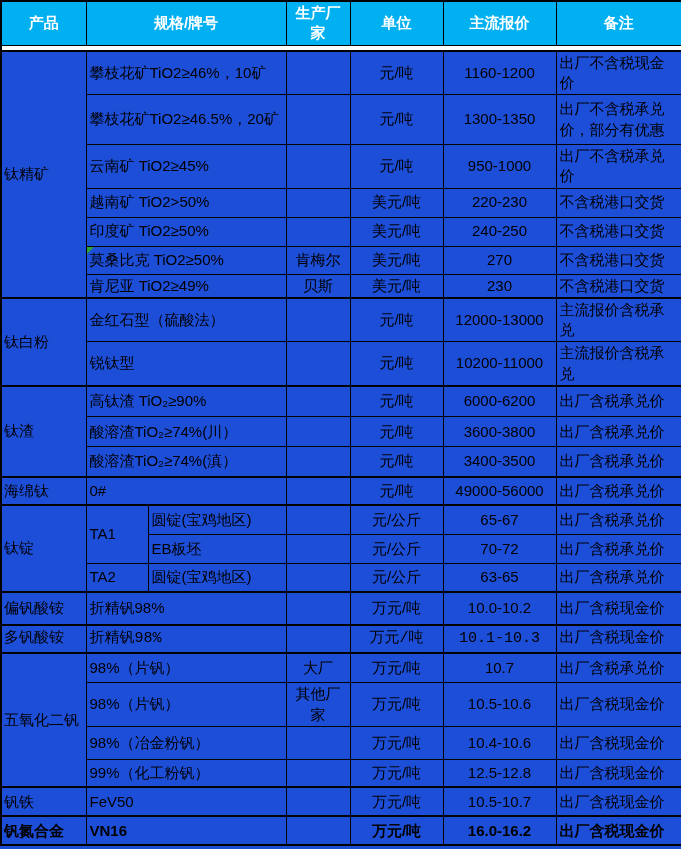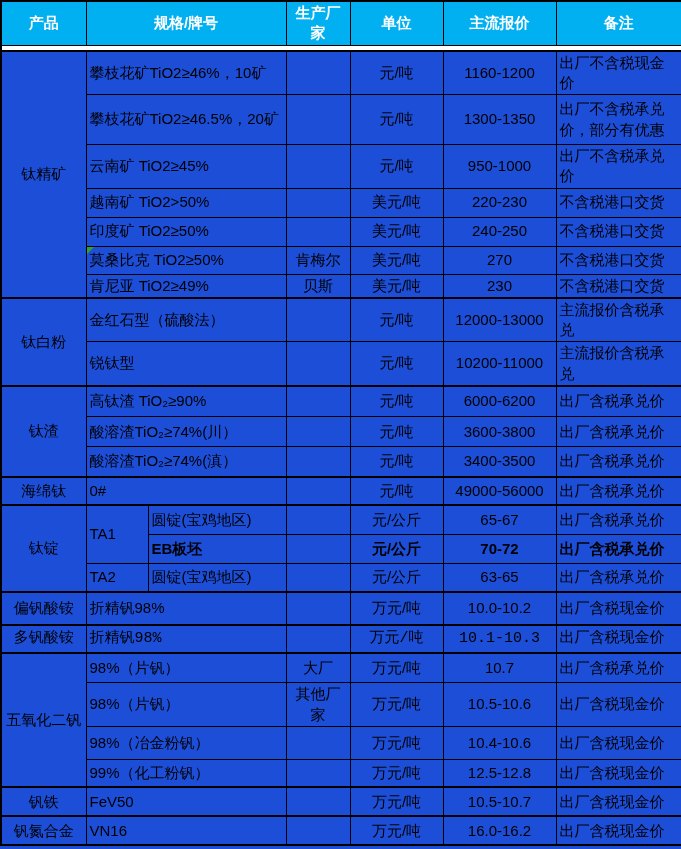--- a/index.html
+++ b/index.html
@@ -28,21 +28,21 @@
   }
   thead th{
     background:var(--header-bg);
     color:var(--header-text);
     font-weight:bold;
     height:27px;text-align:center;
   }
   tr.gap td{border-left:0;border-right:0;border-bottom:0;height:4px;padding:0;background:#fff;}
   tr.body-first td{border-top:2px solid var(--border-color);}
   tr.group-start td{border-top:2px solid var(--border-color);}
-  td.product{text-align:center;}
+  td.product{text-align:left;}
   td.maker,td.unit,td.price{text-align:center;}
   td.spec,td.note,td.grade{text-align:left;padding:1px 3px;position:relative;}
   .corner{
     position:absolute;top:0;left:0;width:0;height:0;
     border-top:7px solid var(--marker-green);
     border-right:7px solid transparent;
   }
 </style>
 </head>
 <body>
@@ -169,21 +169,21 @@
         </tr>
         <tr class="group-start" style="height: 30px;">
           <td class="product" rowspan="3">钛锭</td>
           <td class="grade" rowspan="2">TA1</td>
           <td class="spec">圆锭(宝鸡地区)</td>
           <td class="maker"></td>
           <td class="unit">元/公斤</td>
           <td class="price">65-67</td>
           <td class="note">出厂含税承兑价</td>
         </tr>
-        <tr style="height: 29px; font-weight: bold;">
+        <tr style="height: 29px;">
           <td class="spec">EB板坯</td>
           <td class="maker"></td>
           <td class="unit">元/公斤</td>
           <td class="price">70-72</td>
           <td class="note">出厂含税承兑价</td>
         </tr>
         <tr style="height: 28px;">
           <td class="grade">TA2</td>
           <td class="spec">圆锭(宝鸡地区)</td>
           <td class="maker"></td>
@@ -237,21 +237,21 @@
           <td class="note">出厂含税现金价</td>
         </tr>
         <tr class="group-start" style="height: 29px;">
           <td class="product" rowspan="1">钒铁</td>
           <td class="spec" colspan="2">FeV50</td>
           <td class="maker"></td>
           <td class="unit">万元/吨</td>
           <td class="price">10.5-10.7</td>
           <td class="note">出厂含税现金价</td>
         </tr>
-        <tr class="group-start" style="height: 29px;">
+        <tr class="group-start" style="height: 29px; font-weight: bold;">
           <td class="product" rowspan="1">钒氮合金</td>
           <td class="spec" colspan="2">VN16</td>
           <td class="maker"></td>
           <td class="unit">万元/吨</td>
           <td class="price">16.0-16.2</td>
           <td class="note">出厂含税现金价</td>
         </tr>
       </tbody>
   </table>
 </div>

